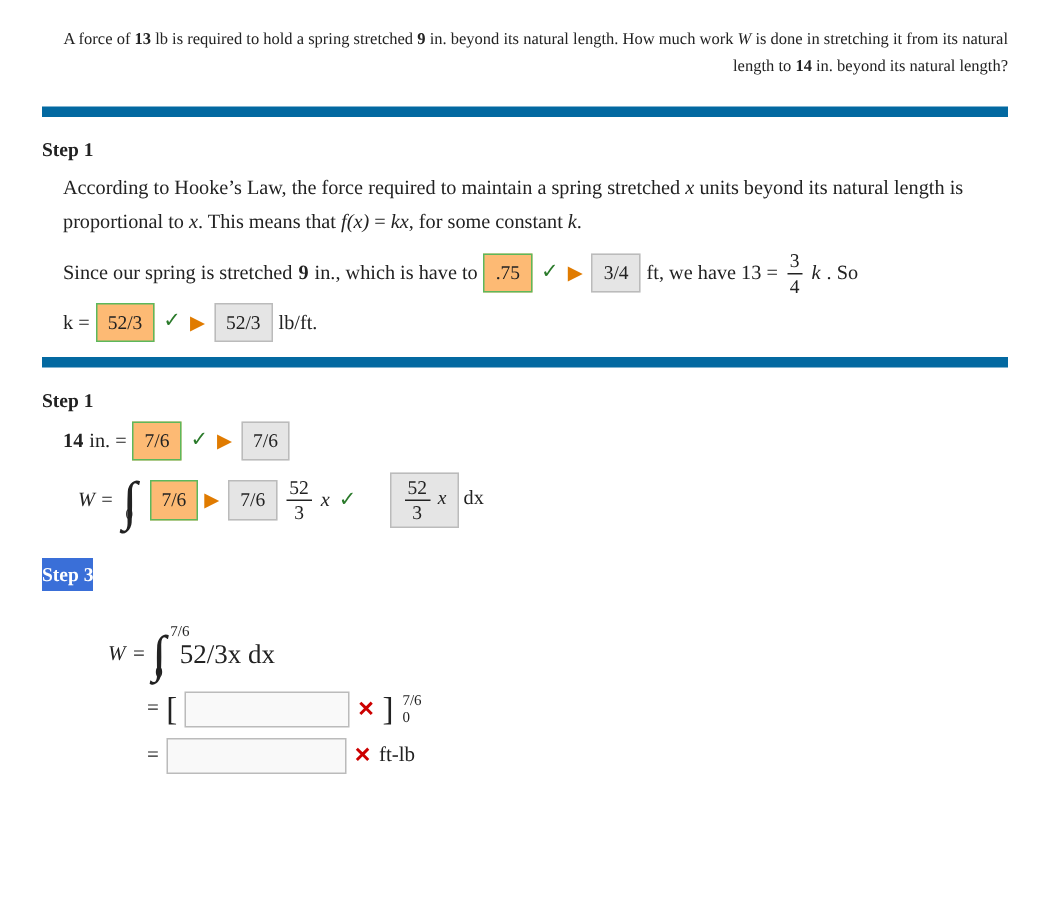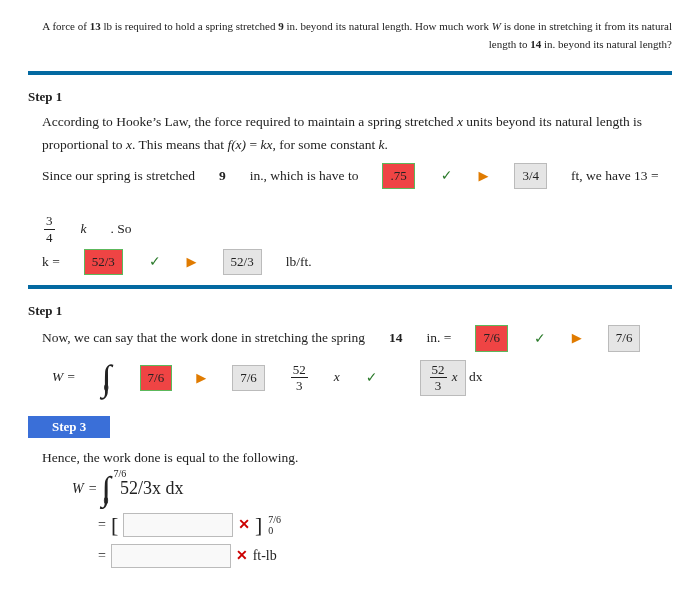--- a/index.html
+++ b/index.html
@@ -25,47 +25,47 @@
       font-weight: bold;
       font-size: 13px;
       margin-bottom: 6px;
       margin-top: 4px;
     }
     .step3-label {
       background: #3a6fd8;
       color: #fff;
       font-weight: bold;
       font-size: 13px;
-      padding: 3px 24px;
-      display: inline-block;
-      margin-bottom: 12px;
+      padding: 3px 0;
+      display: inline-block;
+      margin-bottom: 26px;
     }
     .step-section {
-      border-top: 4px solid #0369a1;
+      border-top: 7px solid #0369a1;
       padding-top: 10px;
       margin-bottom: 10px;
     }
     .step-content {
       padding-left: 14px;
       font-size: 13.5px;
       line-height: 1.7;
     }
     .inline-box {
       display: inline-block;
       border: 1px solid #bbb;
       background: #e5e5e5;
       padding: 1px 7px;
       font-size: 13px;
       font-family: 'Times New Roman', serif;
       min-width: 32px;
       text-align: center;
       vertical-align: middle;
     }
     .inline-box.green-bg {
-      background: #ef4444;
+      background: #fdba74;
       border-color: #5cb85c;
     }
     .check-icon {
       color: #2a7a2a;
       font-size: 14px;
       margin: 0 2px;
       vertical-align: middle;
     }
     .arrow-icon {
       color: #e07b00;
@@ -92,21 +92,21 @@
       align-items: center;
       vertical-align: middle;
       font-size: 13px;
       margin: 0 2px;
     }
     .frac .num { border-bottom: 1px solid #222; padding: 0 2px; line-height: 1.2; }
     .frac .den { padding: 0 2px; line-height: 1.2; }
     .row-line {
       display: flex;
       align-items: center;
-      gap: 24px;
+      gap: 4px;
       margin-bottom: 4px;
       flex-wrap: wrap;
     }
     .w-eq {
       font-style: italic;
       margin-right: 2px;
     }
     .input-blank {
       display: inline-block;
       border: 1px solid #bbb;
@@ -176,21 +176,20 @@
       <span class="inline-box">52/3</span>
       <span>lb/ft.</span>
     </div>
   </div>
 </div>
 
 <div class="step-section">
   <div class="step-label">Step 1</div>
   <div class="step-content">
     <div class="row-line">
-      <span>Now, we can say that the work done in stretching the spring </span>
       <span class="bold-num">14</span>
       <span> in. = </span>
       <span class="inline-box green-bg">7/6</span>
       <span class="check-icon">✓</span>
       <span class="arrow-icon">▶</span>
       <span class="inline-box">7/6</span>
     </div>
 
     <div class="row-line" style="margin-left:10px; margin-top:8px; align-items:center;">
       <span class="italic w-eq">W = </span>
@@ -221,21 +220,20 @@
         </span>
         <span>dx</span>
       </span>
     </div>
   </div>
 </div>
 
 <div class="step-section" style="border-top: none; margin-top:4px;">
   <div class="step3-label">Step 3</div>
   <div class="step3-body">
-    <div style="margin-bottom:6px; font-size:13.5px;">Hence, the work done is equal to the following.</div>
 
     <div class="indent-line">
       <span class="italic">W</span>
       <span> = </span>
       <span style="position:relative; display:inline-block; vertical-align:middle; margin-right:4px;">
         <span class="integral-sym" style="font-size:34px; line-height:1;">∫</span>
         <span style="position:absolute; top:-4px; left:12px; font-size:10px;">7/6</span>
         <span style="position:absolute; bottom:0px; left:2px; font-size:10px;">0</span>
       </span>
       <span style="font-size:18px;">52/3x dx</span>

